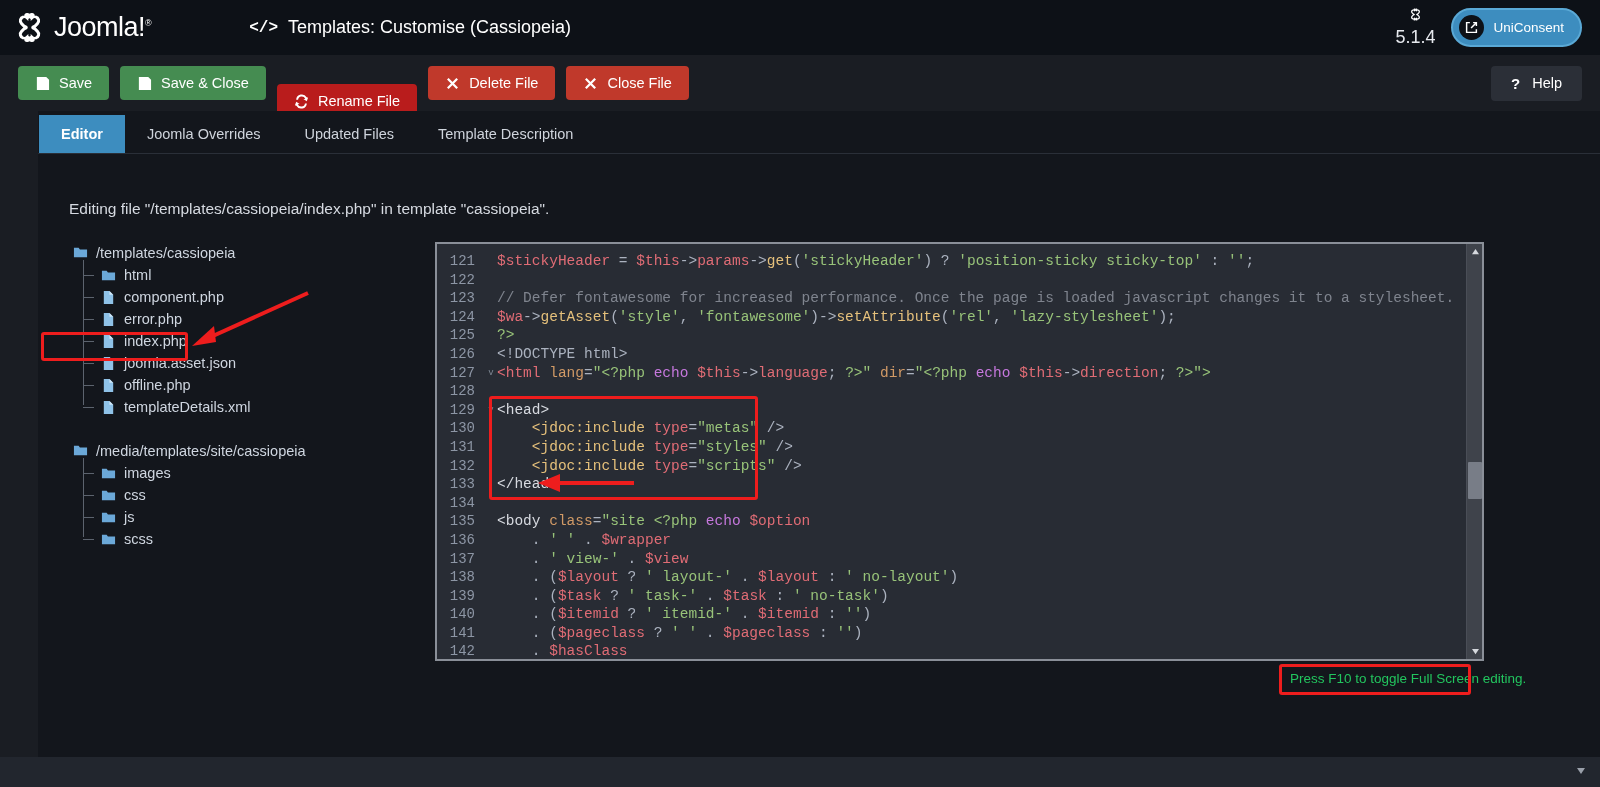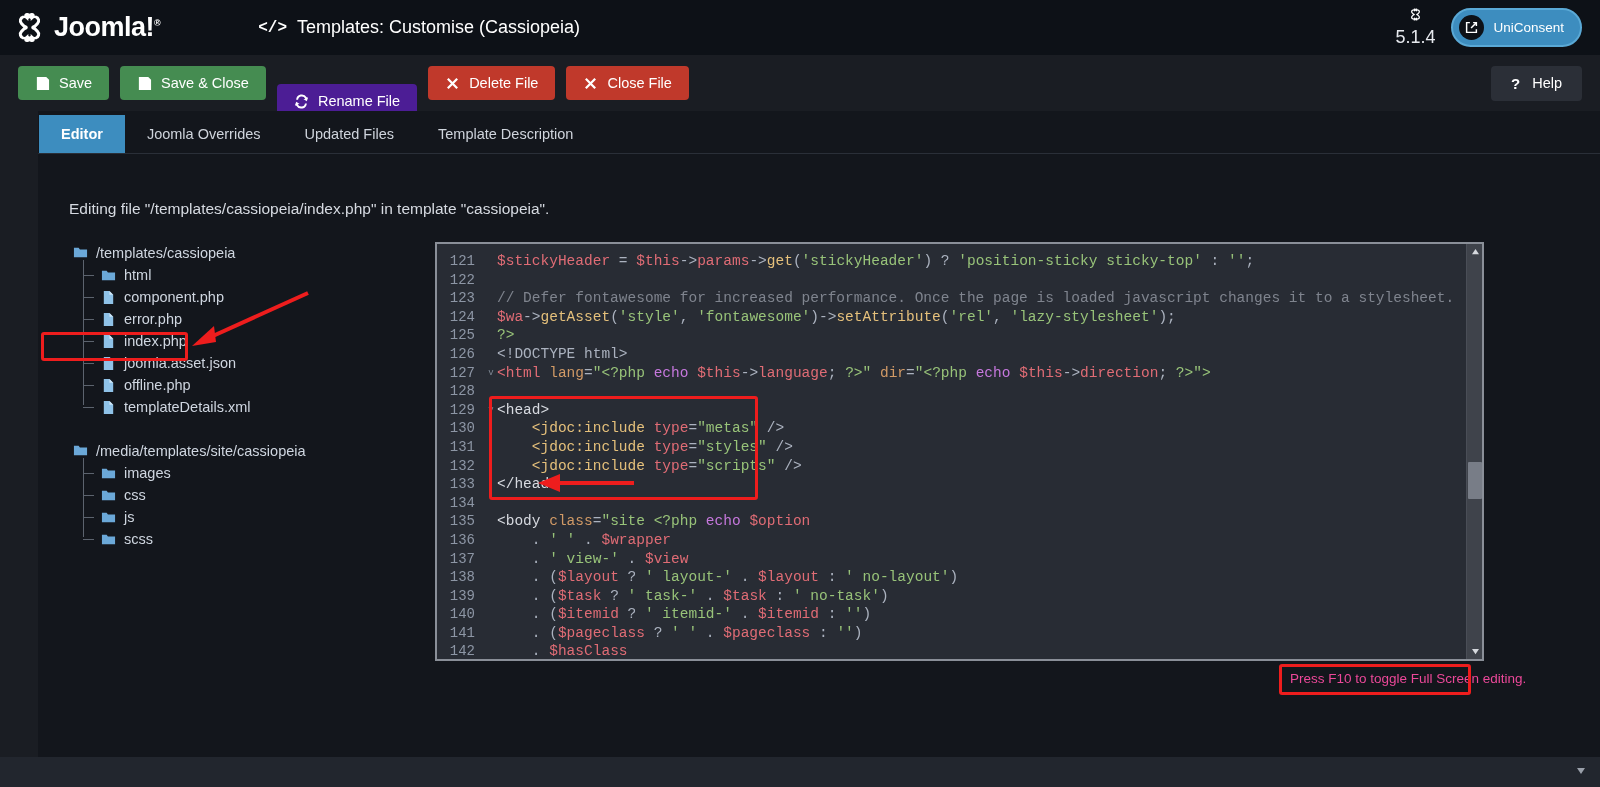--- a/index.html
+++ b/index.html
@@ -13,21 +13,21 @@
 
   
   .topbar {
     height: 55px; width: 1600px;
     background: #0d1117;
     display: flex; align-items: center;
     position: relative;
   }
   .brand { display: flex; align-items: center; margin-left: 14px; gap: 9px; }
   .joomla-logo { width: 31px; height: 31px; display: block; }
-  .brand-text { color: #ffffff; font-size: 27px; letter-spacing: -0.5px; font-weight: 700; }
+  .brand-text { color: #ffffff; font-size: 27px; letter-spacing: -0.5px; font-weight: 400; }
   .brand-text sup { font-size: 9px; vertical-align: super; }
 
   .page-heading {
     display: flex; align-items: center; gap: 10px;
     margin-left: 98px;
   }
   .code-icon { color: #ffffff; font-size: 16px; font-weight: 700; font-family: "Liberation Mono", monospace; }
   .page-heading-text { color: #ffffff; font-size: 18px; font-weight: 400; }
 
   .topbar-right {
@@ -61,21 +61,21 @@
   .btn {
     display: flex; align-items: center; gap: 9px;
     border: none; border-radius: 4px;
     padding: 9px 17px;
     font-size: 14.5px; color: #ffffff;
     font-family: "Liberation Sans", sans-serif;
     cursor: pointer; white-space: nowrap;
   }
   .btn svg { width: 15px; height: 15px; flex: 0 0 auto; }
   .btn-green { background: #458c51; }
-  .btn-blue  { background: #4c1d95; margin-top: 36px; }
+  .btn-blue  { background: #b91c1c; margin-top: 36px; }
   .btn-red   { background: #c0392b; }
   .btn-help  { background: #2b2f37; margin-left: auto; padding: 9px 20px; gap: 12px; }
   .help-q { font-size: 15px; font-weight: 700; }
 
   
   .left-rail {
     position: absolute; left: 0; top: 111px;
     width: 26px; height: 676px; background: #1a1d23;
   }
 
@@ -200,21 +200,21 @@
   .sb-arrow.down { bottom: 0; }
   .sb-arrow svg { width: 9px; height: 7px; }
   .sb-thumb {
     position: absolute; left: 1px; width: 14px;
     top: 218px; height: 37px;
     background: #787d87; border-radius: 1px;
   }
 
   .f10-note {
     position: absolute; left: 1284px; top: 669px;
-    color: #ec4899; font-size: 13.5px;
+    color: #22c55e; font-size: 13.5px;
     background: #13161c; padding: 2px 6px;
   }
 
   .page-footer {
     position: absolute; left: 0; bottom: 0;
     width: 1600px; height: 30px; background: #22262e;
   }
   .footer-caret {
     position: absolute; right: 14px; top: 10px;
     width: 10px; height: 8px;

